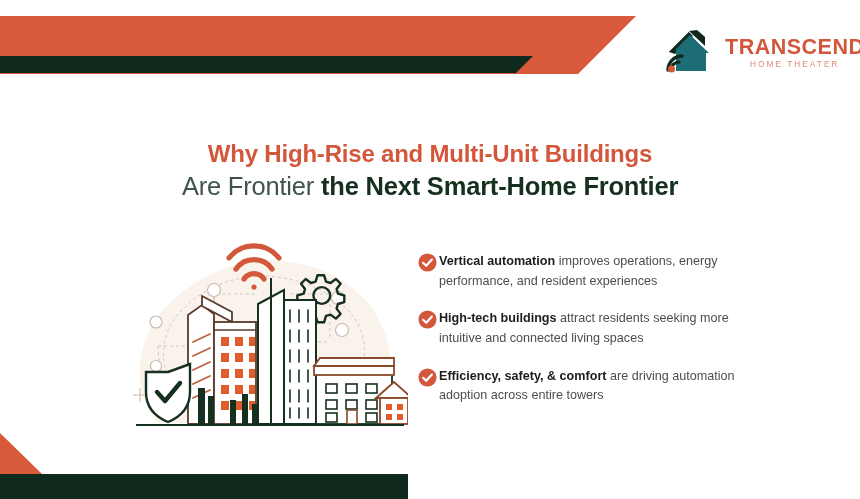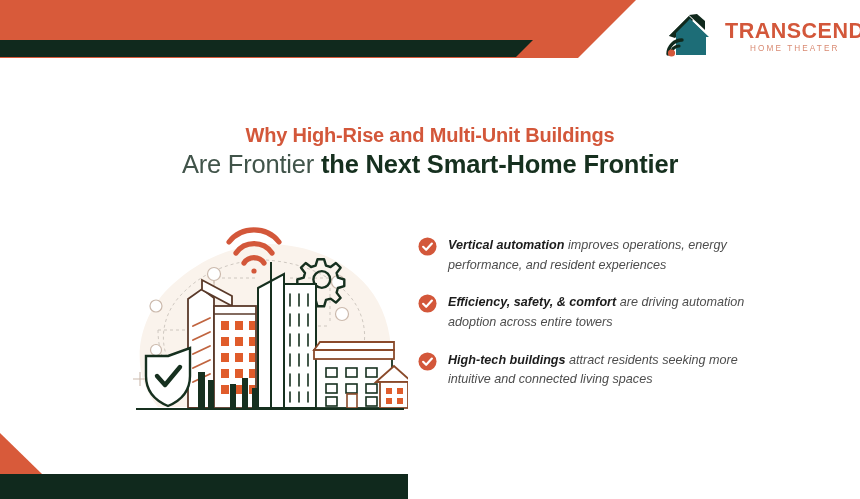--- a/index.html
+++ b/index.html
@@ -13,20 +13,21 @@
     position: relative;
     overflow: hidden;
     font-family: "Liberation Sans", sans-serif;
     -webkit-font-smoothing: antialiased;
   }
 
   .page {
     position: absolute;
     inset: 0;
     background: #ffffff;
+    margin-top: 16px;
   }
 
   
   .top-deco {
     position: absolute;
     top: 0;
     left: 0;
     width: 860px;
     height: 70px;
     pointer-events: none;
@@ -83,21 +84,21 @@
 
   
   .headline {
     position: absolute;
     top: 122px;
     left: 0;
     width: 860px;
     text-align: center;
   }
   .headline-l1 {
-    font-size: 20px;
+    font-size: 24px;
     font-weight: bold;
     color: #d3573a;
     letter-spacing: -0.2px;
     line-height: 1.32;
     font-family: "Liberation Sans", sans-serif;
   }
   .headline-l2 {
     font-size: 25.5px;
     color: #41544a;
     letter-spacing: -0.2px;
@@ -123,23 +124,22 @@
   
   .bullets {
     position: absolute;
     left: 418px;
     top: 236px;
     width: 340px;
   }
   .bullet {
     display: flex;
     align-items: flex-start;
-    gap: 11px;
+    gap: 2px;
     margin-bottom: 18px;
-    font-style: italic;
   }
   .bullet:last-child { margin-bottom: 0; }
   .bullet-icon {
     flex: 0 0 auto;
     width: 19px;
     height: 19px;
     margin-top: 1px;
   }
   .bullet-text {
     font-size: 12.6px;
@@ -368,29 +368,29 @@
         <path d="M5.4,10.3 L8.6,13.4 L14.6,6.9" fill="none" stroke="#ffffff" stroke-width="2.3" stroke-linecap="round" stroke-linejoin="round"></path>
       </svg>
       <div class="bullet-text"><b>Vertical automation</b><span> improves operations, energy performance, and resident experiences</span></div>
     </div>
 
     <div class="bullet">
       <svg class="bullet-icon" viewBox="0 0 20 20">
         <circle cx="10" cy="10" r="9.5" fill="#d3573a"></circle>
         <path d="M5.4,10.3 L8.6,13.4 L14.6,6.9" fill="none" stroke="#ffffff" stroke-width="2.3" stroke-linecap="round" stroke-linejoin="round"></path>
       </svg>
-      <div class="bullet-text"><b>Efficiency, safety, &amp; comfort</b><span> are driving automation adoption across entire towers</span></div>
+      <div class="bullet-text"><b>High-tech buildings</b><span> attract residents seeking more intuitive and connected living spaces</span></div>
     </div>
 
     <div class="bullet">
       <svg class="bullet-icon" viewBox="0 0 20 20">
         <circle cx="10" cy="10" r="9.5" fill="#d3573a"></circle>
         <path d="M5.4,10.3 L8.6,13.4 L14.6,6.9" fill="none" stroke="#ffffff" stroke-width="2.3" stroke-linecap="round" stroke-linejoin="round"></path>
       </svg>
-      <div class="bullet-text"><b>High-tech buildings</b><span> attract residents seeking more intuitive and connected living spaces</span></div>
+      <div class="bullet-text"><b>Efficiency, safety, &amp; comfort</b><span> are driving automation adoption across entire towers</span></div>
     </div>
 
   </div>
 
   <svg class="bottom-deco" viewBox="0 0 860 80" width="860" height="80">
     <polygon points="0,14 0,55 42,55" fill="#d85a3a"></polygon>
     <rect x="0" y="55" width="408" height="25" fill="#10291d"></rect>
   </svg>
 
 </div>

